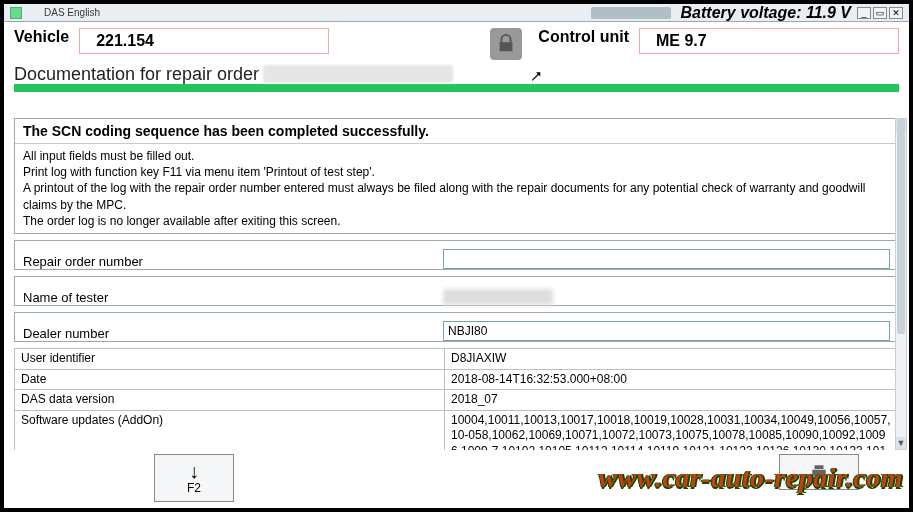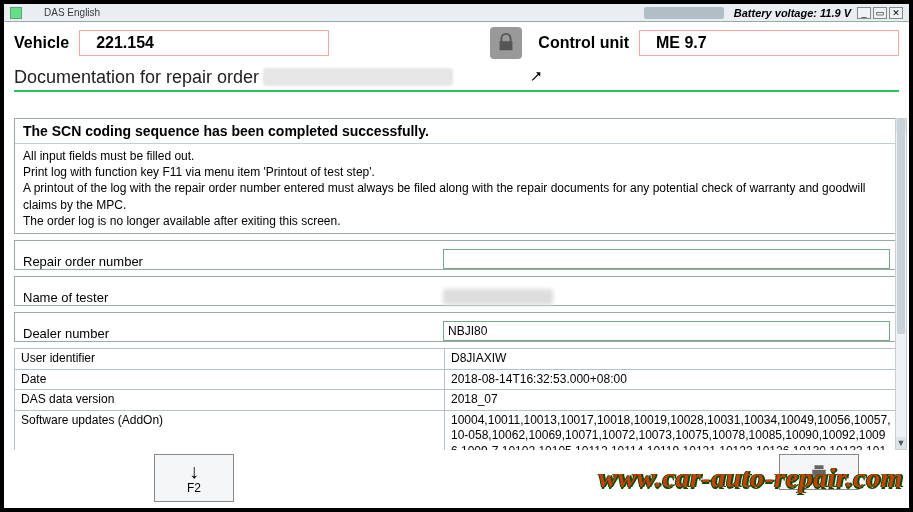--- a/index.html
+++ b/index.html
@@ -9,37 +9,37 @@
   .outer-frame { width: 913px; height: 512px; background: #000; position: relative; }
 
   .desktop { position: absolute; left: 4px; top: 4px; right: 4px; bottom: 4px; background: #c9d7dd; }
 
   
   .window-title { height: 18px; background: #e8eef2; border-bottom: 1px solid #9aa; display:flex; align-items:center; padding:0 6px; }
   .window-title .app-icon { width:12px; height:12px; background:#6d8; border:1px solid #5a7; margin-right:6px; }
   .window-title .title-text { font-size: 10px; color:#3a3a3a;padding-left:16px; }
   .window-title .spacer { flex:1; }
   .window-title .hdr-img { width:80px; height:12px; background:#b0bec5; border-radius:2px; margin-right:6px; }
-  .window-title .batt { font-size:11px; font-weight:bold; font-style:italic; margin: 0 4px; }
+  .window-title .batt { font-size:16px; font-weight:bold; font-style:italic; margin: 0 4px; }
   .window-title .wbtn { width:14px; height:12px; border:1px solid #888; background:#eef3f6; margin-left:2px; display:flex; align-items:center; justify-content:center; font-size:9px; }
 
   
   .client { position:absolute; left:0; right:0; top:18px; bottom:0; background:#fff; }
 
   
-  .topstrip { height: 42px; padding: 6px 10px; display:flex; align-items:center; gap:10px; }
+  .topstrip { height: 42px; padding: 6px 10px; display:flex; gap:10px; }
   .lbl { font-size: 16px; font-weight: bold; }
   .vehfield, .cufield { height: 26px; border:1px solid #fca5a5; background:#fff; font-size:16px; font-weight:bold; padding: 2px 16px; display:flex; align-items:center; }
   .vehfield { width: 250px; }
   .cufield  { width: 260px; }
   .lock-icon { width:32px; height:32px; background:#999; border-radius:4px; display:flex; align-items:center; justify-content:center; margin-left:auto; margin-right:6px; }
   .lock-icon svg { width:22px; height:22px; }
 
   
-  .heading { margin: 0 10px; height: 28px; border-bottom: 2px solid #22c55e; display:flex; align-items:center; }
+  .heading { margin: 0 10px; height: 28px; border-bottom: 8px solid #22c55e; display:flex; align-items:center; }
   .heading .htext { font-size: 18px; color:#222; }
   .heading .blur { display:inline-block; width:190px; height:18px; background:#e6e6e6; border-radius:3px; margin-left:4px; filter: blur(1px); }
 
   
   .content { position:absolute; left:10px; right:10px; top: 96px; bottom: 58px; overflow:hidden; }
   .scrollbar { position:absolute; top:96px; bottom:58px; right:2px; width:12px; background:#eef2f4; border:1px solid #c8d0d4; }
   .scrollbar .thumb { position:absolute; left:1px; right:1px; top:0; height:65%; background:#c8d2d8; border-radius:2px; }
   .scrollbar .arrow { position:absolute; left:0; right:0; height:12px; background:#dde4e8; display:flex; align-items:center; justify-content:center; font-size:9px; color:#556; }
   .scrollbar .arrow.up { top:0; }
   .scrollbar .arrow.down { bottom:0; }

